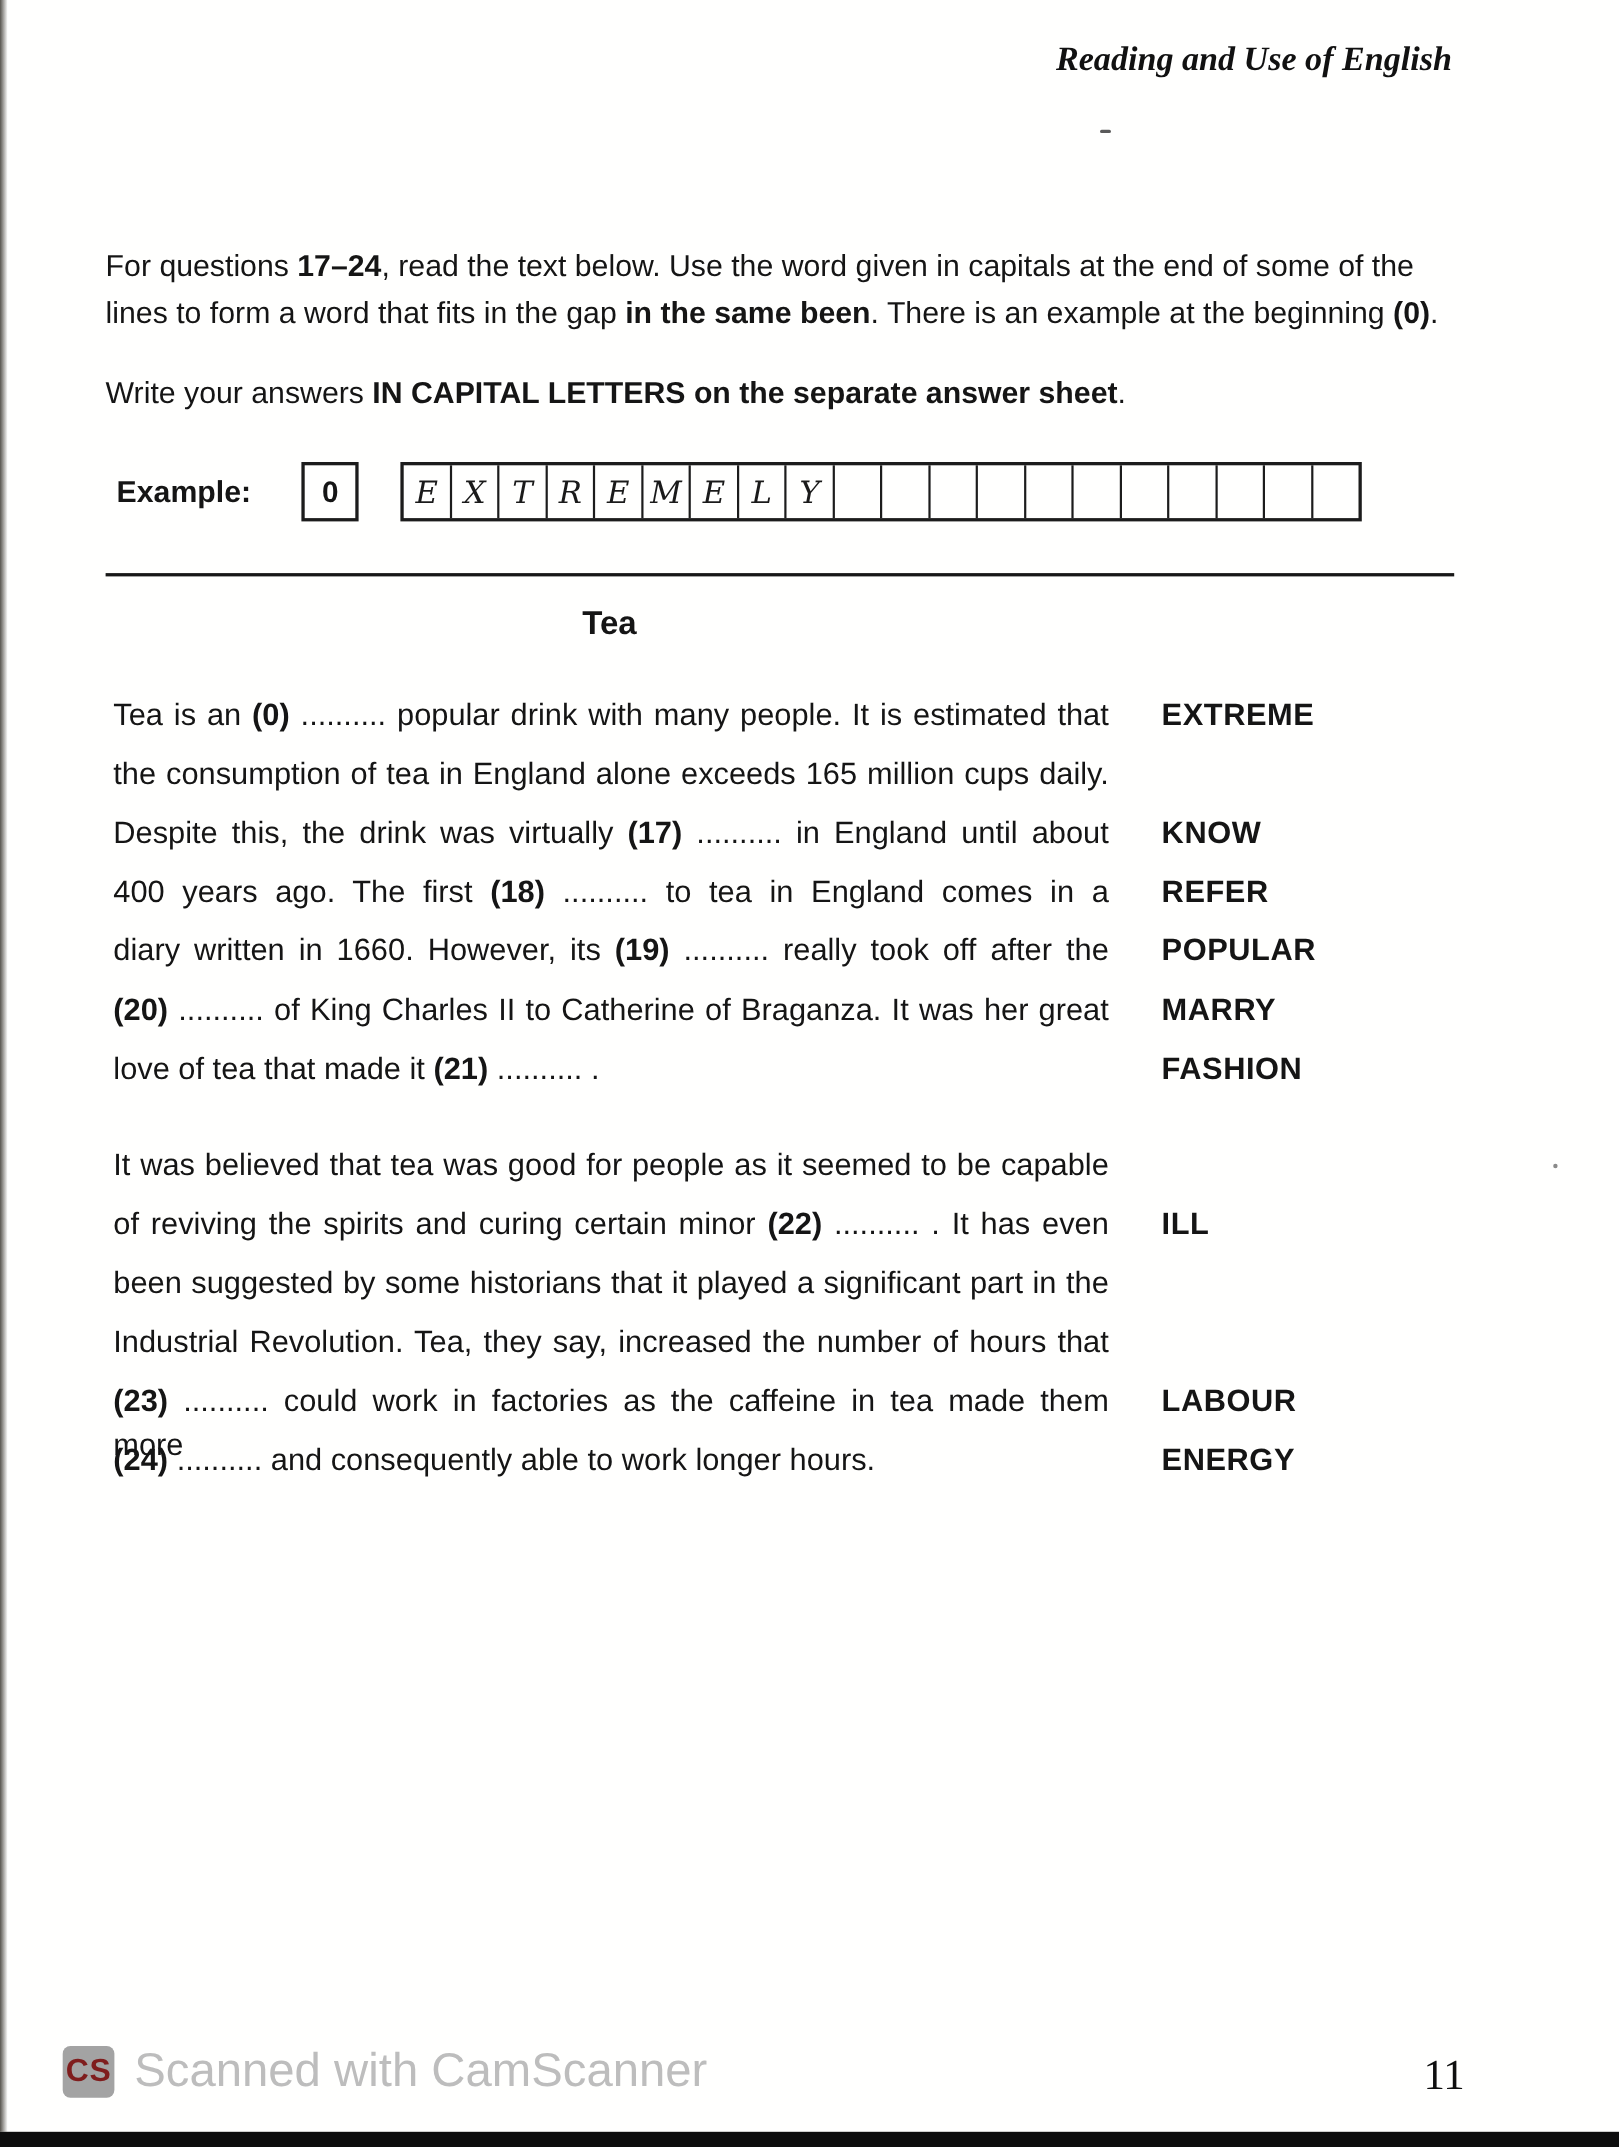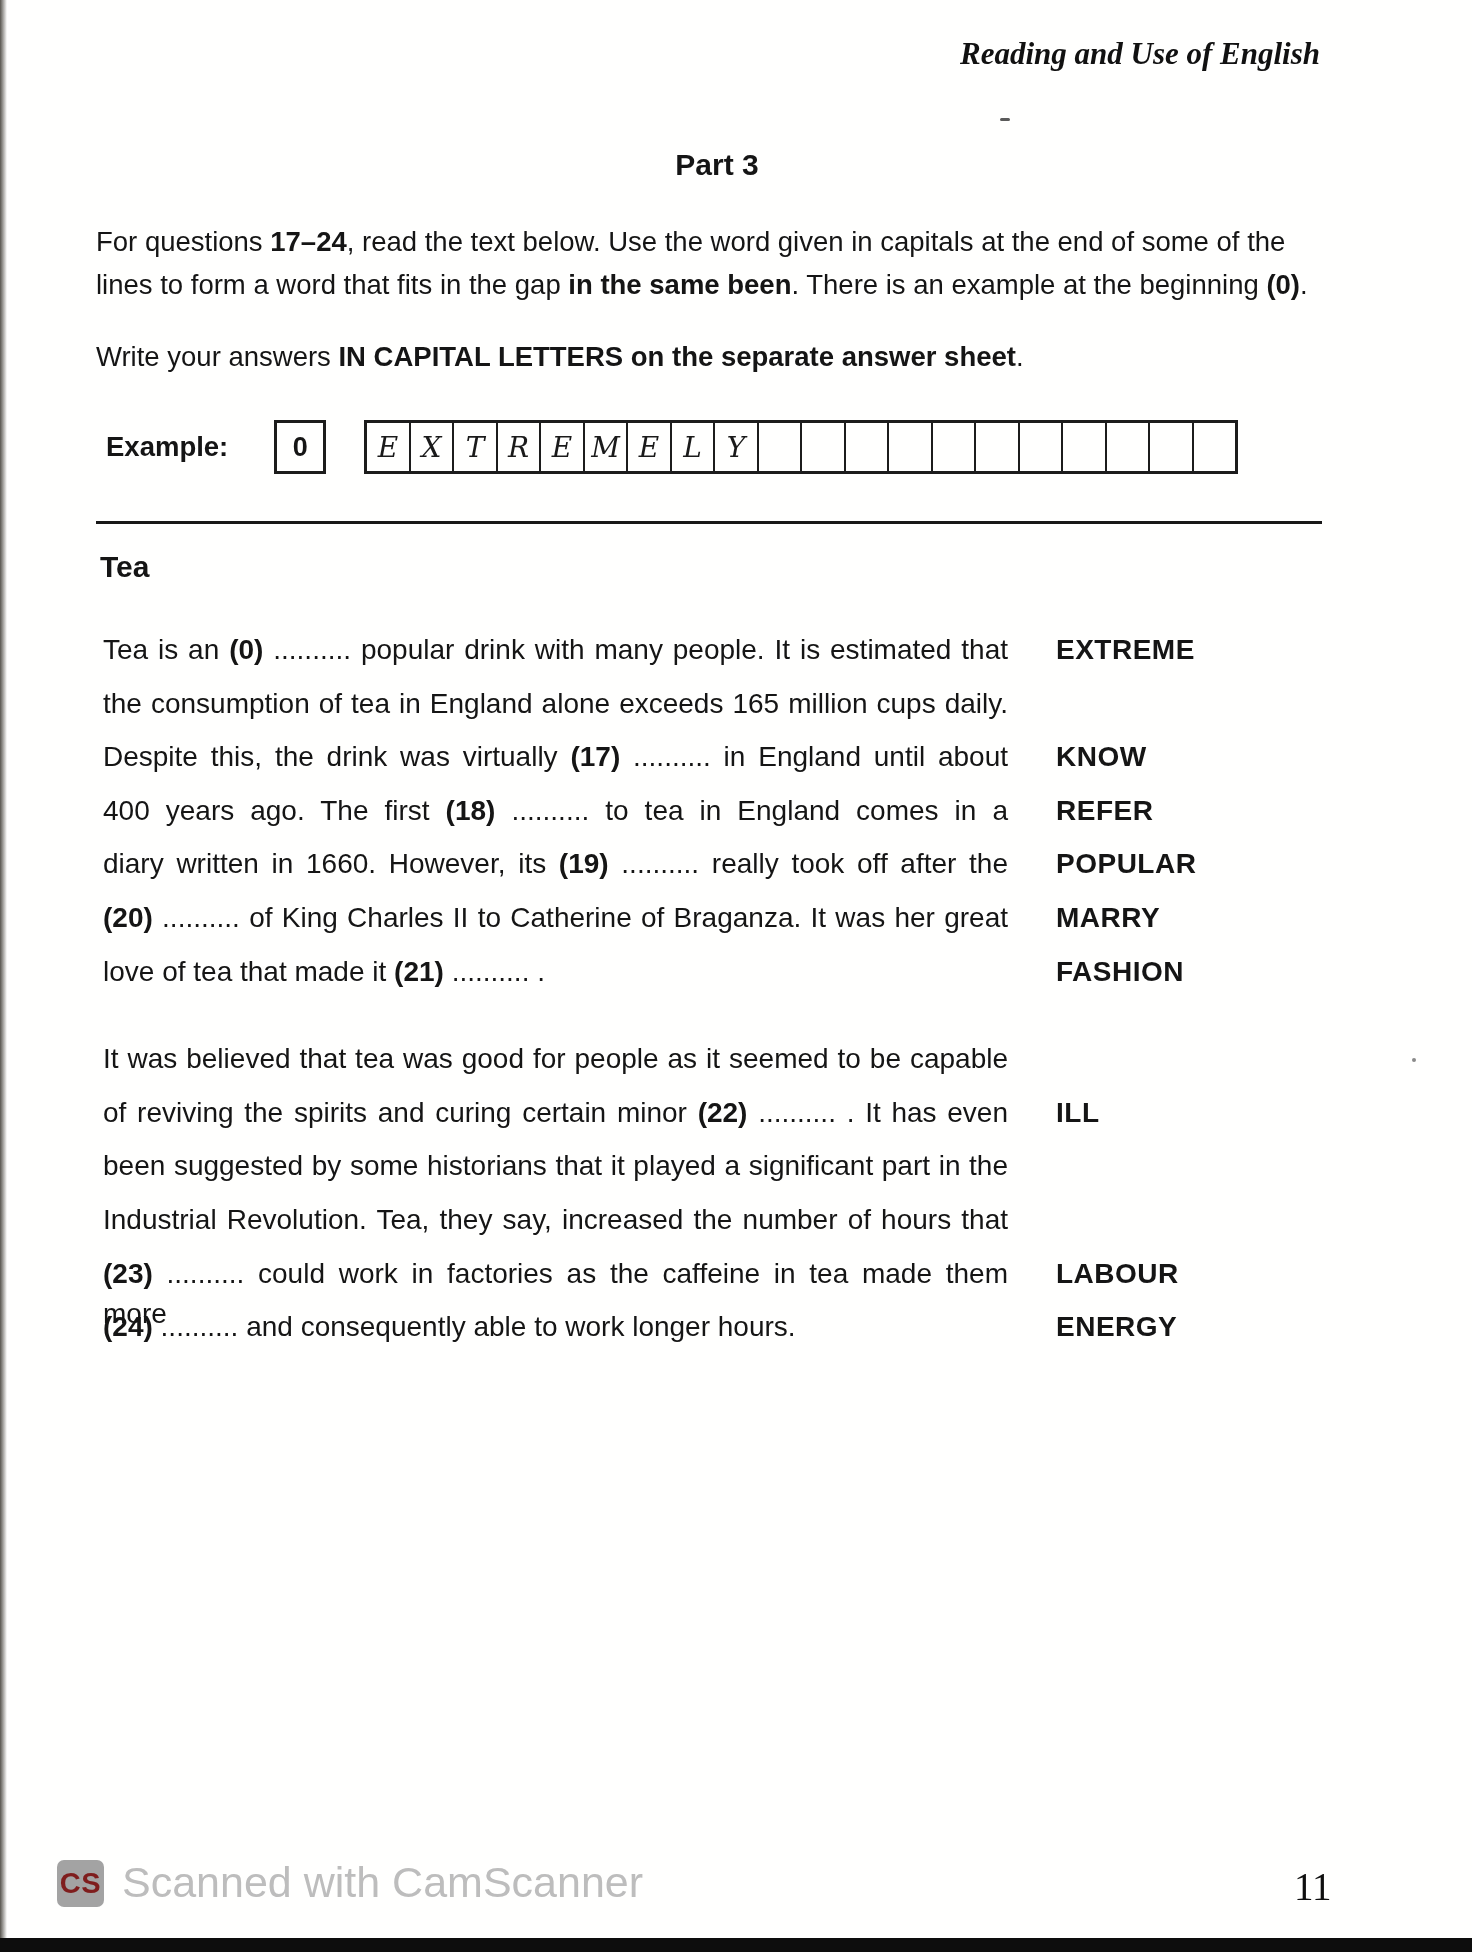--- a/index.html
+++ b/index.html
@@ -129,21 +129,21 @@
     position: absolute;
     top: 521px; left: 96px;
     width: 1226px; height: 3px;
     background: #181818;
   }
 
   .passage-title {
     position: absolute;
     top: 550px; left: 100px;
     width: 908px;
-    text-align: left;
+    text-align: center;
     font-weight: bold;
     font-size: 30px;
   }
 
   
   .passage {
     position: absolute;
     top: 630px; left: 103px;
     width: 1290px;
   }
@@ -203,21 +203,20 @@
 </style>
 </head>
 <body>
 
 <div class="page">
 
   <div class="doc-header">Reading and Use of English</div>
   <div class="scan-speck-dash"></div>
   <div class="scan-speck-dot"></div>
 
-  <div class="part-title">Part 3</div>
 
   <div class="instructions-1"><span>For questions </span><span class="b">17–24</span><span>, read the text below. Use the word given in capitals at the end of some of the lines to form a word that fits in the gap </span><span class="b">in the same been</span><span>. There is an example at the beginning </span><span class="b">(0)</span><span>.</span></div>
   <div class="instructions-2"><span>Write your answers </span><span class="b">IN CAPITAL LETTERS on the separate answer sheet</span><span>.</span></div>
 
   <div class="example-row">
     <span class="example-label">Example:</span>
     <div class="example-zero-box">0</div>
     <div class="example-strip">
         <div class="cell">E</div>
         <div class="cell">X</div>

